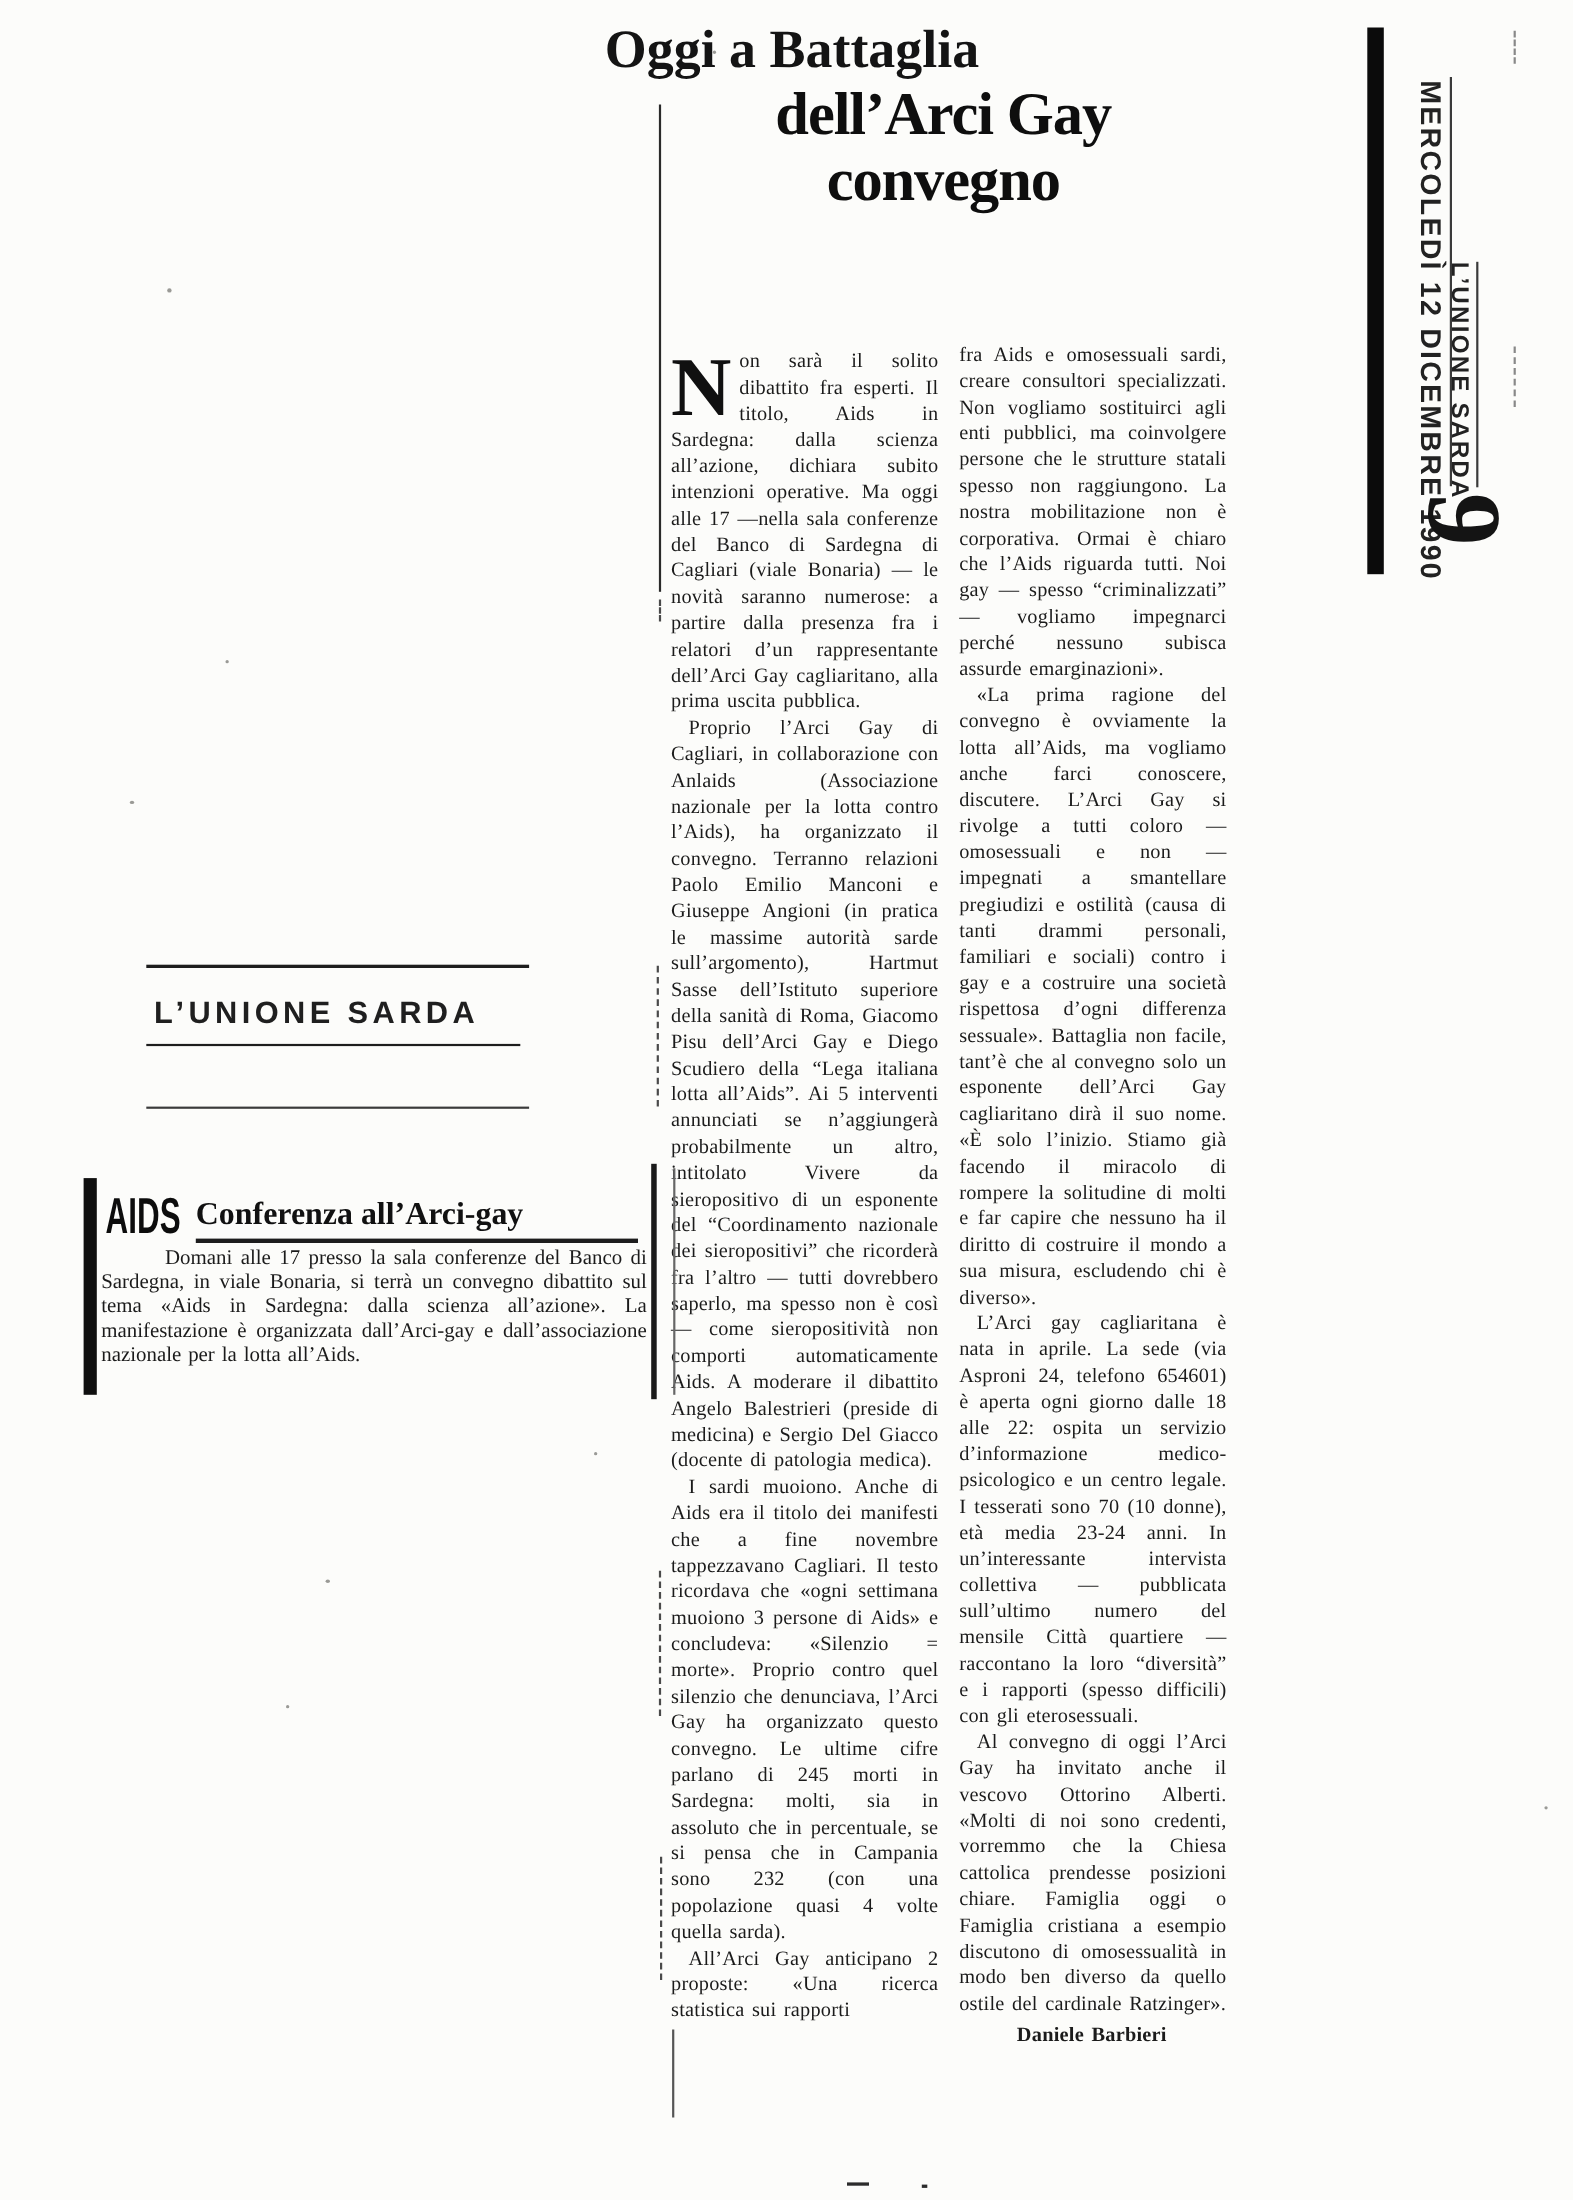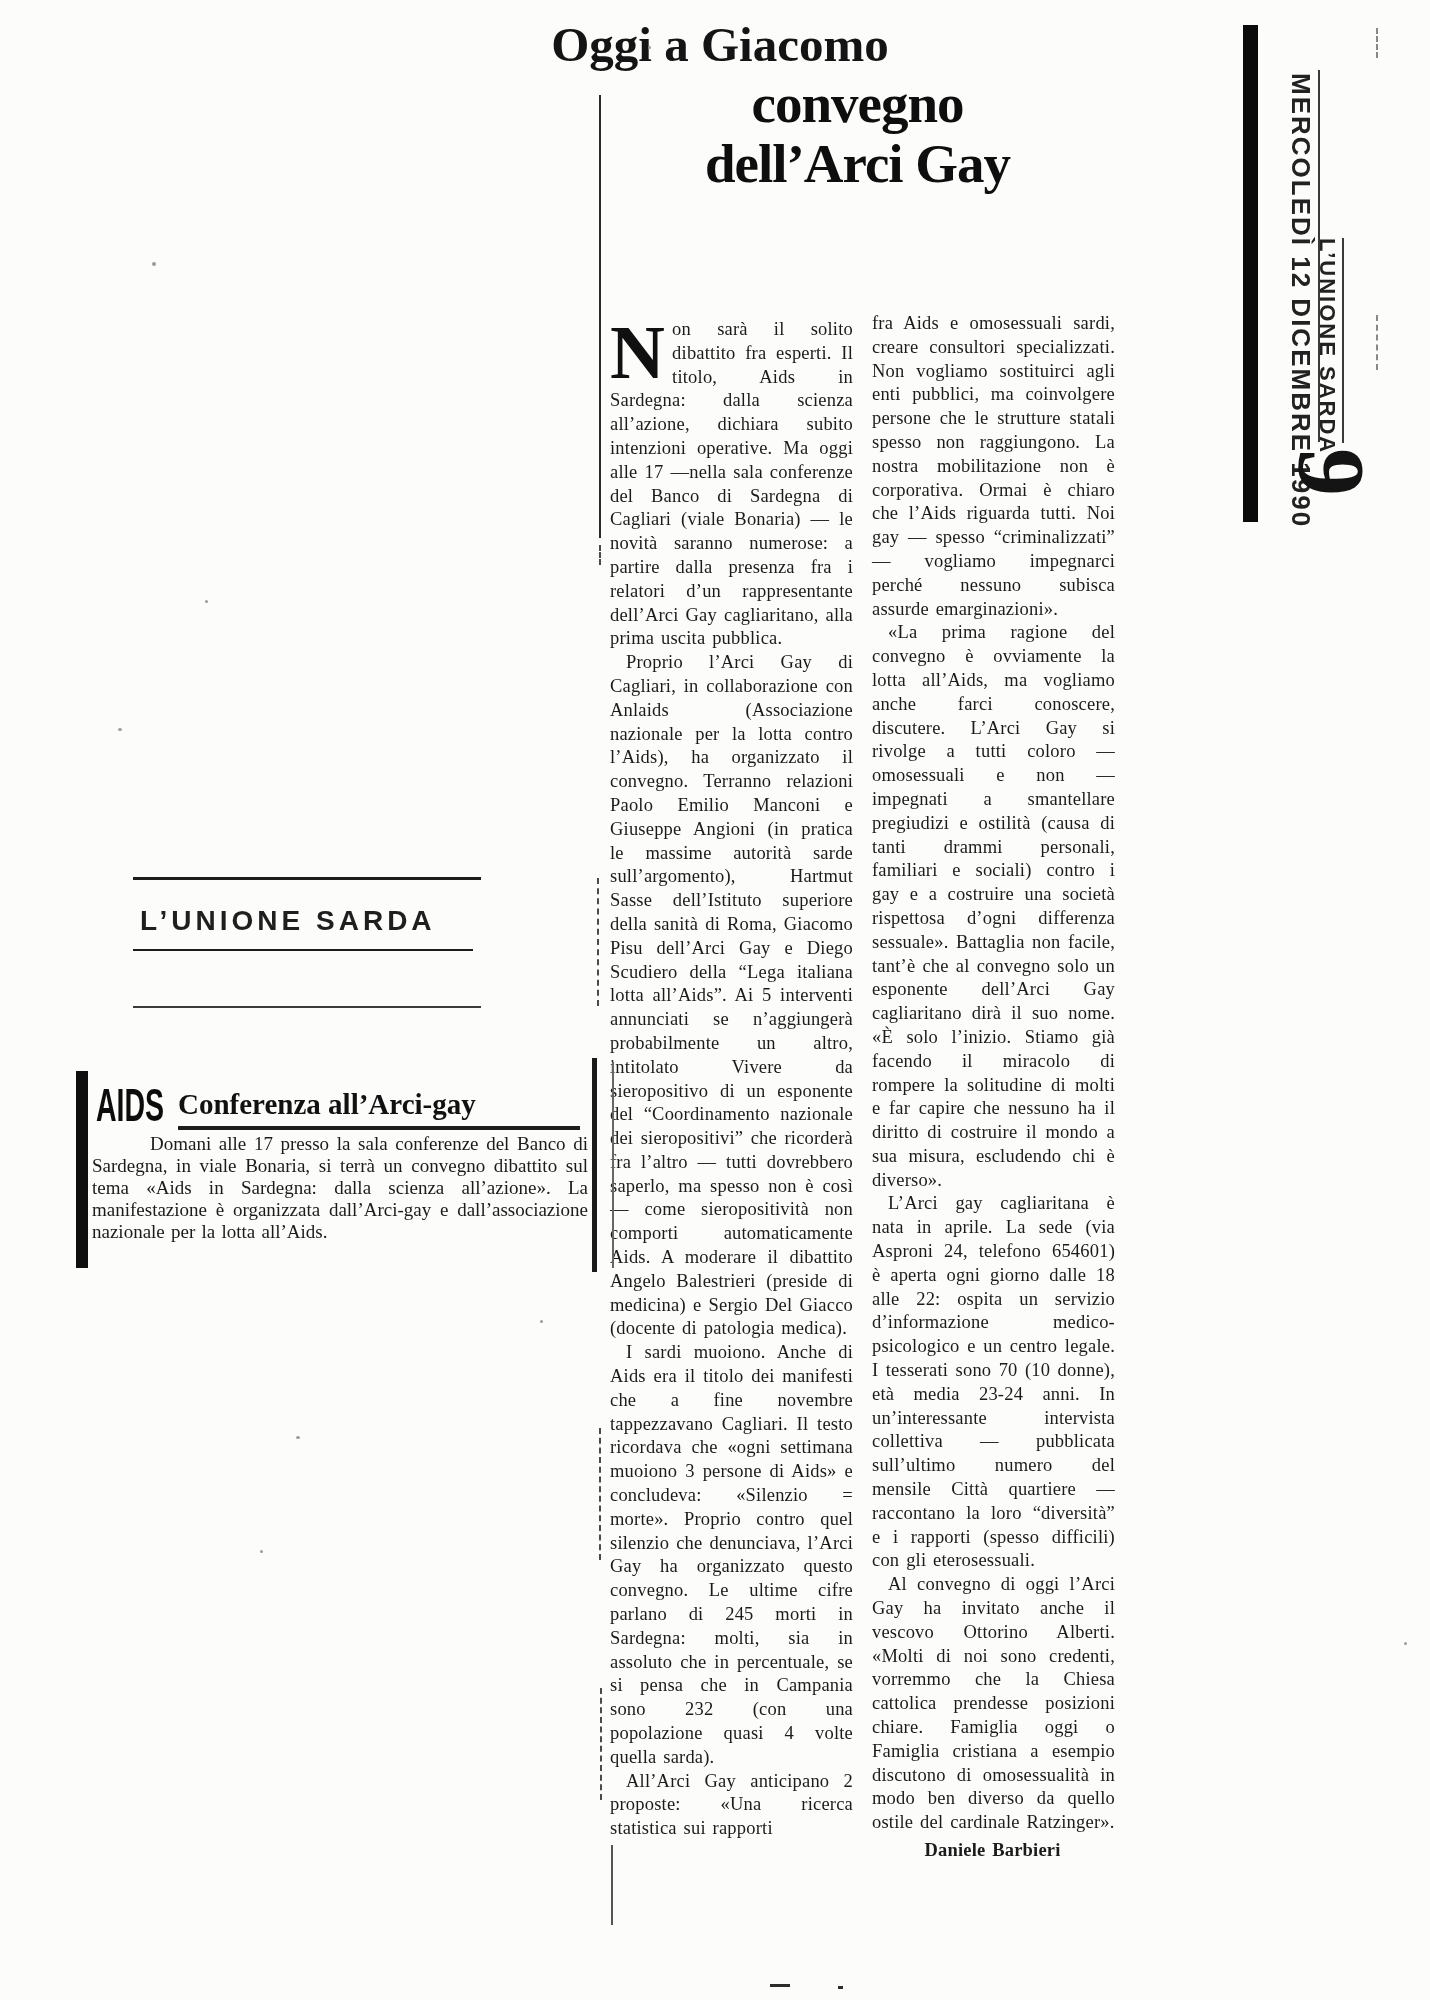--- a/index.html
+++ b/index.html
@@ -85,24 +85,24 @@
   }
   
   .speck{position:absolute;background:#9a9a96;border-radius:50%;}
   .artifact{position:absolute;background:#2c2c2c;}
 </style>
 </head>
 <body>
 
 <div class="sheet">
 
-  <div class="kicker">Oggi a Giacomo</div>
+  <div class="kicker">Oggi a Battaglia</div>
   <div class="headline">
+    <div>dell’Arci Gay</div>
     <div>convegno</div>
-    <div>dell’Arci Gay</div>
   </div>
 
   <div class="vrule" style="left:599px;top:95px;width:2px;height:443px;"></div>
   <div class="vdash" style="left:599px;top:545px;height:20px;"></div>
   <div class="vdash" style="left:597px;top:878px;height:128px;"></div>
   <div class="vdash" style="left:599px;top:1428px;height:132px;"></div>
   <div class="vdash" style="left:600px;top:1688px;height:112px;"></div>
   <div class="vrule" style="left:611px;top:1845px;width:2px;height:80px;background:#555;"></div>
 
   <div class="col col-1">

